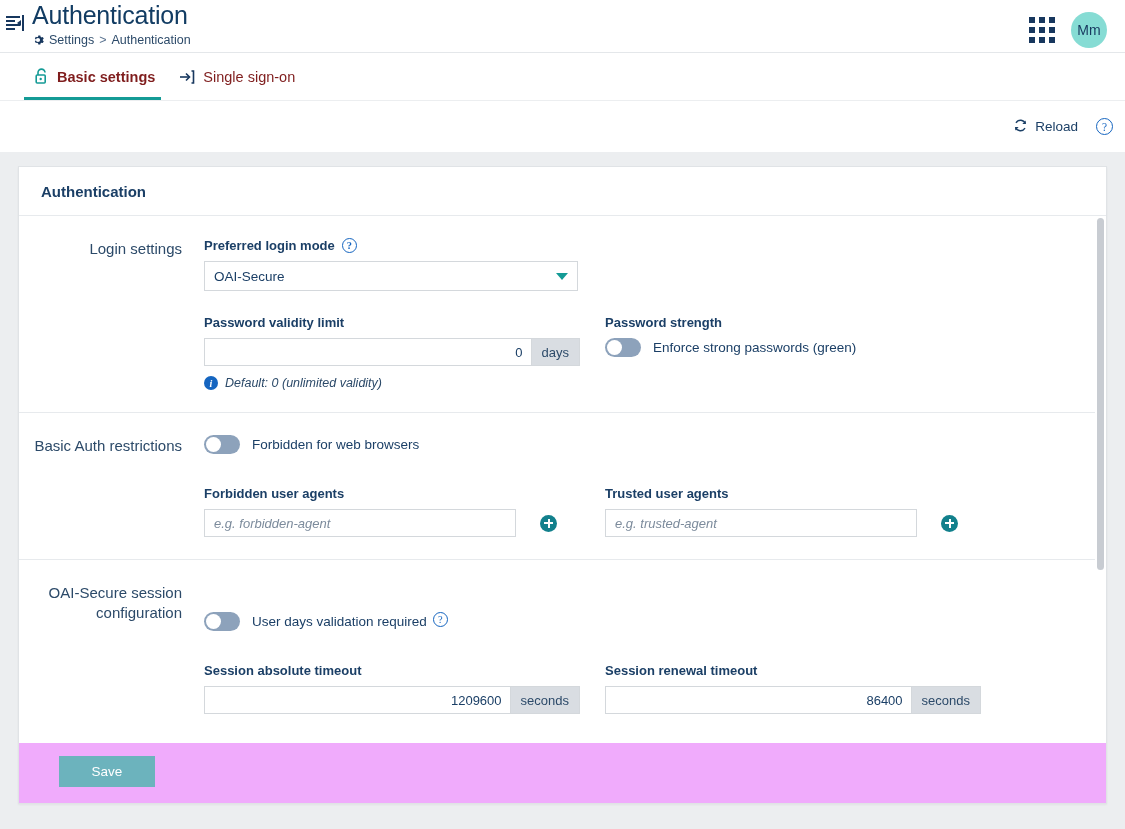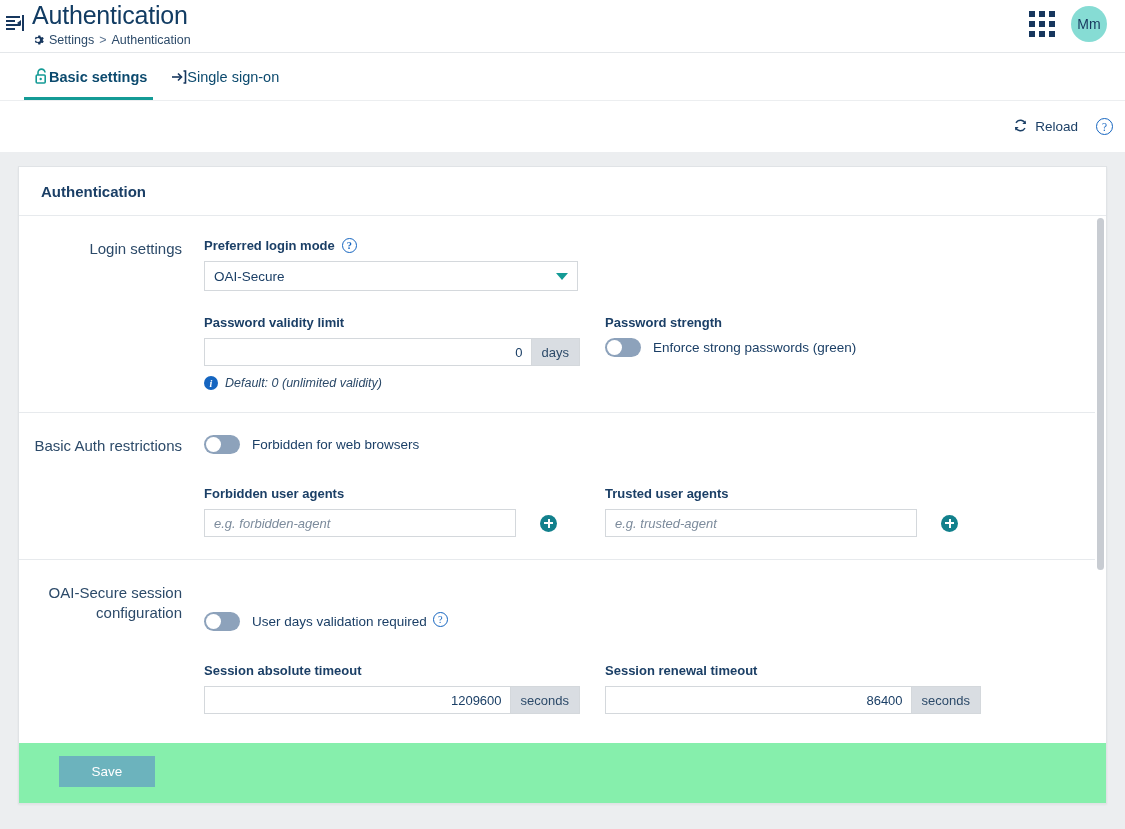--- a/index.html
+++ b/index.html
@@ -54,21 +54,21 @@
   .breadcrumb .gear-ic {
     display: inline-block;
     width: 12px;
     height: 12px;
     color: #17375e;
   }
   .bc-sep { color: #5a7390; }
   .header-right {
     position: absolute;
     right: 18px;
-    top: 6px;
+    top: 12px;
     display: flex;
     align-items: center;
     gap: 16px;
   }
   .app-grid {
     width: 26px;
     height: 26px;
     display: grid;
     grid-template-columns: repeat(3, 6px);
     grid-template-rows: repeat(3, 6px);
@@ -99,25 +99,26 @@
     background: #ffffff;
     height: 47px;
     display: flex;
     align-items: stretch;
     padding-left: 24px;
     box-sizing: border-box;
   }
   .tab {
     display: flex;
     align-items: center;
+    gap: 8px;
     padding: 0 14px 0 10px;
     font-size: 14.5px;
     cursor: pointer;
     position: relative;
-    color: #0c4a6e;
+    color: #7f1d1d;
   }
   .tab.active { font-weight: bold; }
   .tab.active::after {
     content: "";
     position: absolute;
     left: 0; right: 8px; bottom: 0;
     height: 3px;
     background: #149b96;
   }
   .tab .tab-ic { display: flex; align-items: center; }
@@ -364,21 +365,21 @@
   }
   .plus-btn::before { left: 4px; right: 4px; top: 7.5px; height: 2px; }
   .plus-btn::after  { top: 4px; bottom: 4px; left: 7.5px; width: 2px; }
 
   .mt24 { margin-top: 24px; }
   .mt22 { margin-top: 22px; }
 
   
   .card-footer {
     padding: 13px 0 16px 40px;
-    background: #86efac;
+    background: #f0abfc;
   }
   .save-btn {
     width: 96px;
     height: 31px;
     background: #6cb3bd;
     color: #ffffff;
     border: none;
     font-size: 13.5px;
     cursor: pointer;
     font-family: "Liberation Sans", sans-serif;

